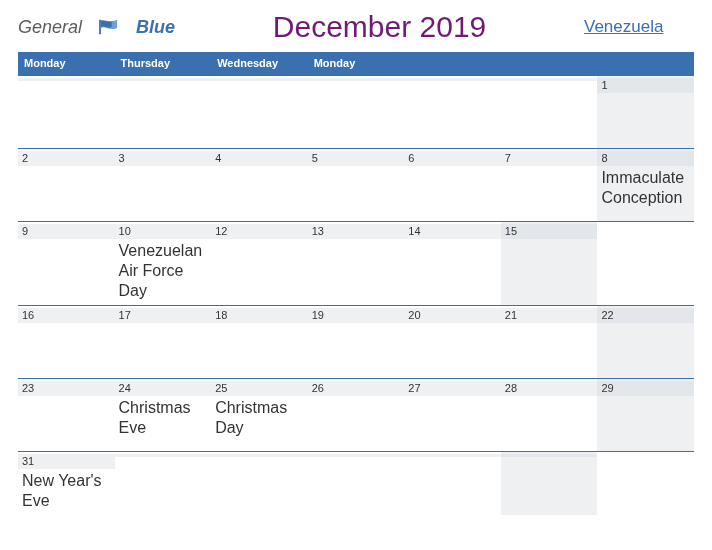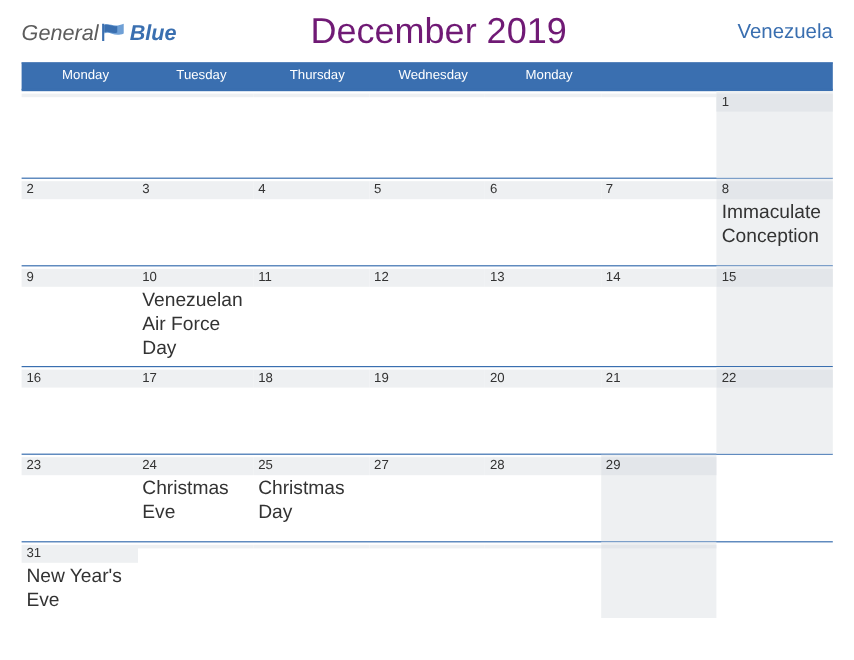--- a/index.html
+++ b/index.html
@@ -13,56 +13,55 @@
   }
   .header {
     display: flex;
     align-items: center;
     justify-content: space-between;
     margin-bottom: 8px;
   }
   .logo {
     display: flex;
     align-items: center;
-    gap: 2px;
+    gap: 16px;
     font-size: 18px;
   }
   .logo .general { color: #5c5c5c; font-style: italic; font-weight: 400; }
   .logo .blue { color: #3a6fb0; font-style: italic; font-weight: 600; }
   .logo svg { width: 22px; height: 18px; }
   .title {
     font-size: 30px;
     font-weight: 400;
     color: #701a75;
     flex: 1;
     text-align: center;
   }
   .country {
     font-size: 17px;
     color: #3a6fb0;
     font-weight: 400;
     min-width: 110px;
-    text-align: right;
+    text-decoration: underline;
   }
   .calendar {
     width: 100%;
   }
   .day-headers {
     display: grid;
     grid-template-columns: repeat(7, 1fr);
     background: #3a6fb0;
     border-top: 1px solid #3a6fb0;
     border-bottom: 1px solid #3a6fb0;
   }
   .day-header {
     color: #ffffff;
     font-size: 11px;
-    font-weight: 400;
-    padding: 4px 6px 5px 16px;
-    text-align: center;
+    font-weight: 700;
+    padding: 4px 6px 5px 6px;
   }
   .weeks { }
   .week {
     display: grid;
     grid-template-columns: repeat(7, 1fr);
     border-top: 1px solid #3a6fb0;
   }
   .cell {
     min-height: 72px;
     padding: 2px 4px 4px 4px;
@@ -98,21 +97,20 @@
     </svg>
     <span class="blue">Blue</span>
   </div>
   <div class="title">December 2019</div>
   <div class="country">Venezuela</div>
 </div>
 
 <div class="calendar">
   <div class="day-headers">
     <div class="day-header">Monday</div>
-    <div class="day-header">Tuesday</div>
     <div class="day-header">Thursday</div>
     <div class="day-header">Wednesday</div>
     <div class="day-header">Monday</div>
   </div>
   <div class="weeks" id="weeks">
       <div class="week">
         <div class="cell">
           <div class="date-strip"></div>
         </div>
         <div class="cell">
@@ -160,23 +158,20 @@
       </div>
       <div class="week">
         <div class="cell">
           <div class="date-strip">9</div>
         </div>
         <div class="cell">
           <div class="date-strip">10</div>
           <div class="event">Venezuelan Air Force Day</div>
         </div>
         <div class="cell">
-          <div class="date-strip">11</div>
-        </div>
-        <div class="cell">
           <div class="date-strip">12</div>
         </div>
         <div class="cell">
           <div class="date-strip">13</div>
         </div>
         <div class="cell">
           <div class="date-strip">14</div>
         </div>
         <div class="cell sunday-col">
           <div class="date-strip">15</div>
@@ -209,20 +204,23 @@
         <div class="cell">
           <div class="date-strip">23</div>
         </div>
         <div class="cell">
           <div class="date-strip">24</div>
           <div class="event">Christmas Eve</div>
         </div>
         <div class="cell">
           <div class="date-strip">25</div>
           <div class="event">Christmas Day</div>
+        </div>
+        <div class="cell">
+          <div class="date-strip">26</div>
         </div>
         <div class="cell">
           <div class="date-strip">27</div>
         </div>
         <div class="cell">
           <div class="date-strip">28</div>
         </div>
         <div class="cell sunday-col">
           <div class="date-strip">29</div>
         </div>

